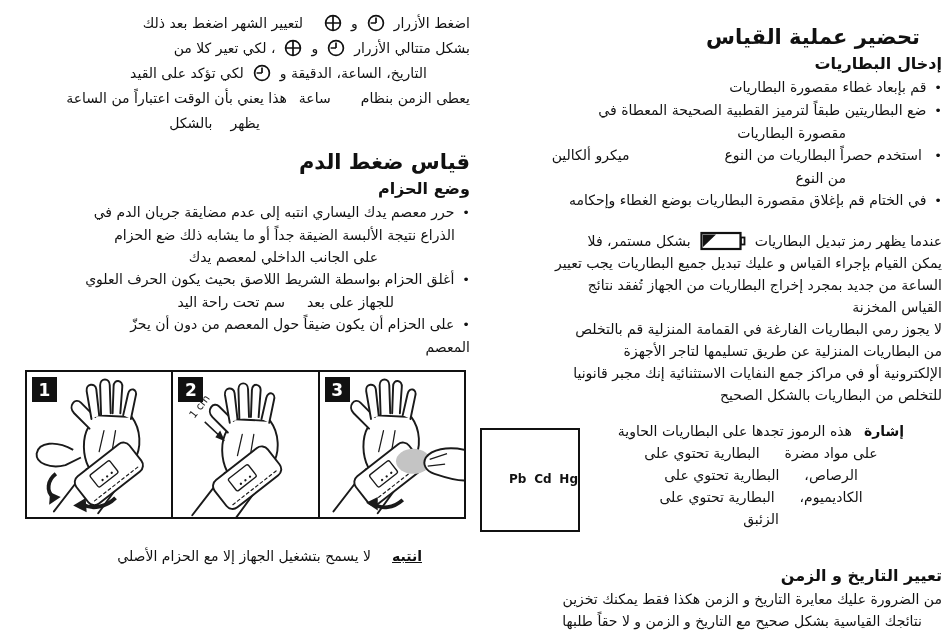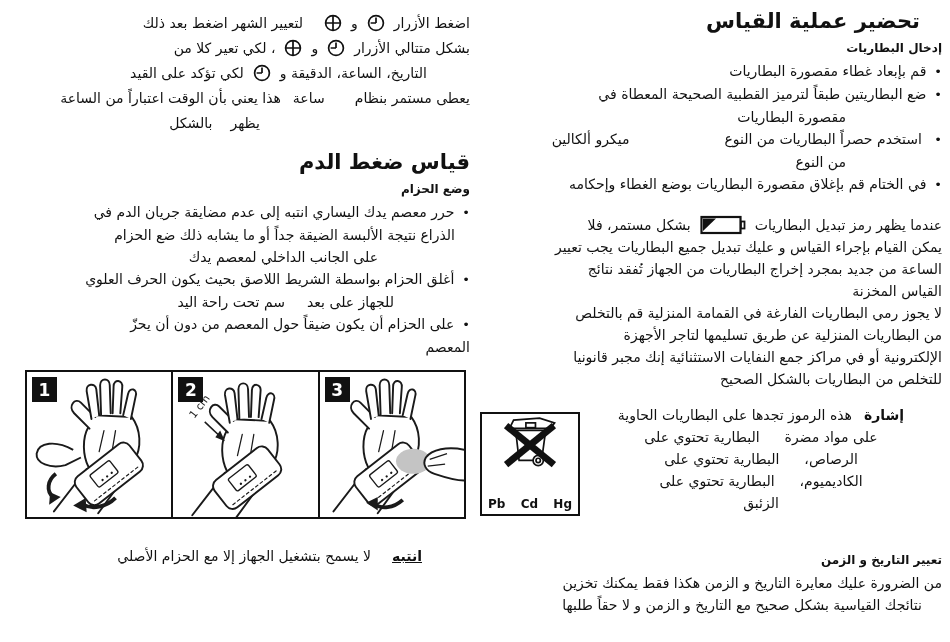--- a/index.html
+++ b/index.html
@@ -1,22 +1,22 @@
 <!DOCTYPE html>
 <html lang="ar"><head>
 <meta charset="utf-8">
 <style>
   html,body{margin:0;padding:0;background:#e8e8e8;}
   .page{width:950px;height:642px;background:#ffffff;position:relative;overflow:hidden;
         font-family:"DejaVu Sans",sans-serif;color:#111;}
   .col{position:absolute;direction:rtl;text-align:right;font-size:14px;line-height:22px;}
-  .col-right{left:478px;top:6px;width:464px;}
+  .col-right{left:478px;top:22px;width:464px;}
   .col-left{left:8px;top:10px;width:462px;}
   h1.t{font-size:21px;line-height:30px;font-weight:bold;margin:0;}
-  h2.s{font-size:12px;line-height:24px;font-weight:bold;margin:0;}
+  h2.s{font-size:16px;line-height:24px;font-weight:bold;margin:0;}
   .pr22{padding-right:22px;}
   .line{white-space:nowrap;}
   .bline{white-space:nowrap;}
   .bline.first::before{content:"•";display:inline-block;margin-left:8px;font-size:13px;}
   .ind1{padding-right:96px;}
   .al{text-align:right;}
   .flex{display:flex;align-items:center;}
   .g12{display:inline-block;width:12px;flex:none;}
   .g18{display:inline-block;width:18px;flex:none;}
   .g22{display:inline-block;width:22px;flex:none;}
@@ -25,21 +25,21 @@
   .g95{display:inline-block;width:95px;flex:none;}
   .icon{flex:none;margin:0 9px;display:inline-block;vertical-align:middle;}
   .mt18{margin-top:18px;}
   
   .noteblock{display:flex;margin-top:14px;align-items:flex-start;}
   .notetext{flex:1;}
   .noteline{display:flex;justify-content:center;align-items:baseline;white-space:nowrap;}
   .bold{font-weight:bold;}
   .ul{text-decoration:underline;}
   .bin-box{width:96px;height:100px;border:2px solid #111;margin-top:8px;margin-left:2px;
-           display:flex;flex-direction:column;align-items:center;direction:ltr;flex:none;gap:27px;}
+           display:flex;flex-direction:row;align-items:center;direction:ltr;flex:none;gap:27px;}
   .bin-box svg{flex:1;width:90px;}
   .bin-labels{display:flex;justify-content:space-between;width:84px;font-weight:bold;
               font-size:12px;line-height:14px;padding-bottom:3px;direction:ltr;}
   
   .iline{display:flex;align-items:center;height:25px;white-space:nowrap;}
   .iline5{width:fit-content;margin-right:210px;display:flex;align-items:center;height:25px;}
   .pr43{padding-right:43px;}
   .pr76{padding-right:76px;}
   .pr92{padding-right:92px;}
   .pl190{padding-left:190px;}
@@ -194,21 +194,21 @@
     </div>
     <div class="iline pr43">
       <span>التاريخ، الساعة، الدقيقة و</span>
       <svg class="icon" width="18" height="18" viewBox="0 0 18 18">
         <circle cx="9" cy="9" r="7.4" fill="none" stroke="#111" stroke-width="1.7"></circle>
         <path d="M9,9 L9,3.4 M9,9 L3.6,9" stroke="#111" stroke-width="1.7" fill="none"></path>
       </svg>
       <span>لكي تؤكد على القيد</span>
     </div>
     <div class="iline">
-      <span>يعطى مستمر بنظام</span>
+      <span>يعطى الزمن بنظام</span>
       <span class="g30"></span>
       <span>ساعة</span>
       <span class="g12"></span>
       <span>هذا يعني بأن  الوقت اعتباراً من الساعة</span>
     </div>
     <div class="iline5">
       <span>يظهر</span>
       <span class="g18"></span>
       <span>بالشكل</span>
     </div>

